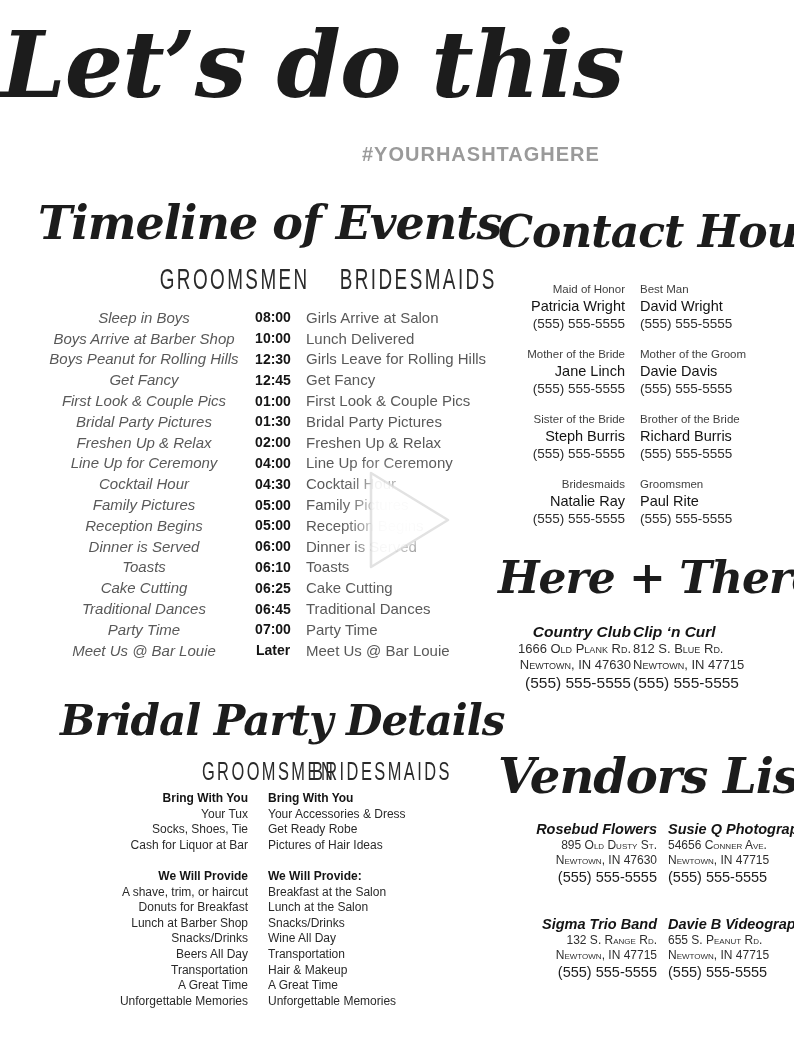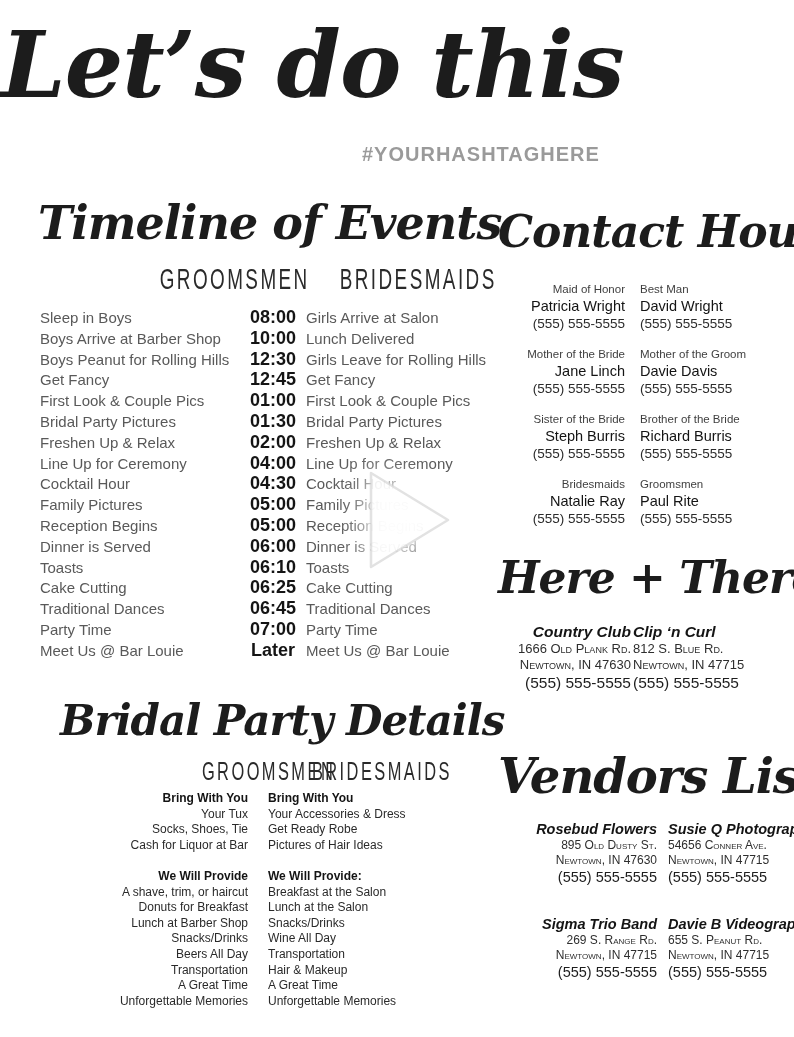--- a/index.html
+++ b/index.html
@@ -17,22 +17,22 @@
 
   .caps { font-family:"Liberation Sans", sans-serif; color:#2a2a2a; letter-spacing:3px;
           display:inline-block; transform:scale(0.82,1.28); transform-origin:center; white-space:nowrap; }
 
   
   .tl-heading { top:196px; left:38px; width:432px; text-align:center; font-size:46px; }
   .tl-colheads { top:266px; left:40px; width:430px; }
   .tl-colheads .caps { font-size:23px; position:absolute; }
   .tl-grid { top:307px; left:40px; width:440px; }
   .tl-row { display:grid; grid-template-columns:210px 46px 184px; height:20.8px; align-items:center; }
-  .tl-event-l { text-align:left; font-size:15px; color:#595959; white-space:nowrap; padding-right:2px; }
-  .tl-time { text-align:center; font-size:18px; font-weight:bold; color:#141414; }
+  .tl-event-l { text-align:center; font-size:15px; color:#595959; white-space:nowrap; padding-right:2px;font-style:italic; }
+  .tl-time { text-align:center; font-size:14px; font-weight:bold; color:#141414; }
   .tl-event-r { text-align:left; font-size:15px; color:#595959; white-space:nowrap; padding-left:10px; }
 
   
   .ci-heading { top:206px; left:498px; width:290px; text-align:center; font-size:44px; }
   .ci-grid { top:282px; left:498px; width:290px; display:grid; grid-template-columns:127px 146px;
              column-gap:17px; row-gap:13px;gap:15px; }
   .contact { height:50px; }
   .contact.left { text-align:right; }
   .contact.right { text-align:left; }
   .role { font-size:11.5px; color:#3f3f3f; line-height:15px; white-space:nowrap; }
@@ -243,21 +243,21 @@
       <div class="vphone">(555) 555-5555</div>
     </div>
     <div class="vendor right">
       <div class="vname">Susie Q Photography</div>
       <div class="vaddr">54656 Conner Ave.</div>
       <div class="vaddr">Newtown, IN 47715</div>
       <div class="vphone">(555) 555-5555</div>
     </div>
     <div class="vendor left">
       <div class="vname">Sigma Trio Band</div>
-      <div class="vaddr">269 S. Range Rd.</div>
+      <div class="vaddr">132 S. Range Rd.</div>
       <div class="vaddr">Newtown, IN 47715</div>
       <div class="vphone">(555) 555-5555</div>
     </div>
     <div class="vendor right">
       <div class="vname">Davie B Videography</div>
       <div class="vaddr">655 S. Peanut Rd.</div>
       <div class="vaddr">Newtown, IN 47715</div>
       <div class="vphone">(555) 555-5555</div>
     </div>
   </div>

